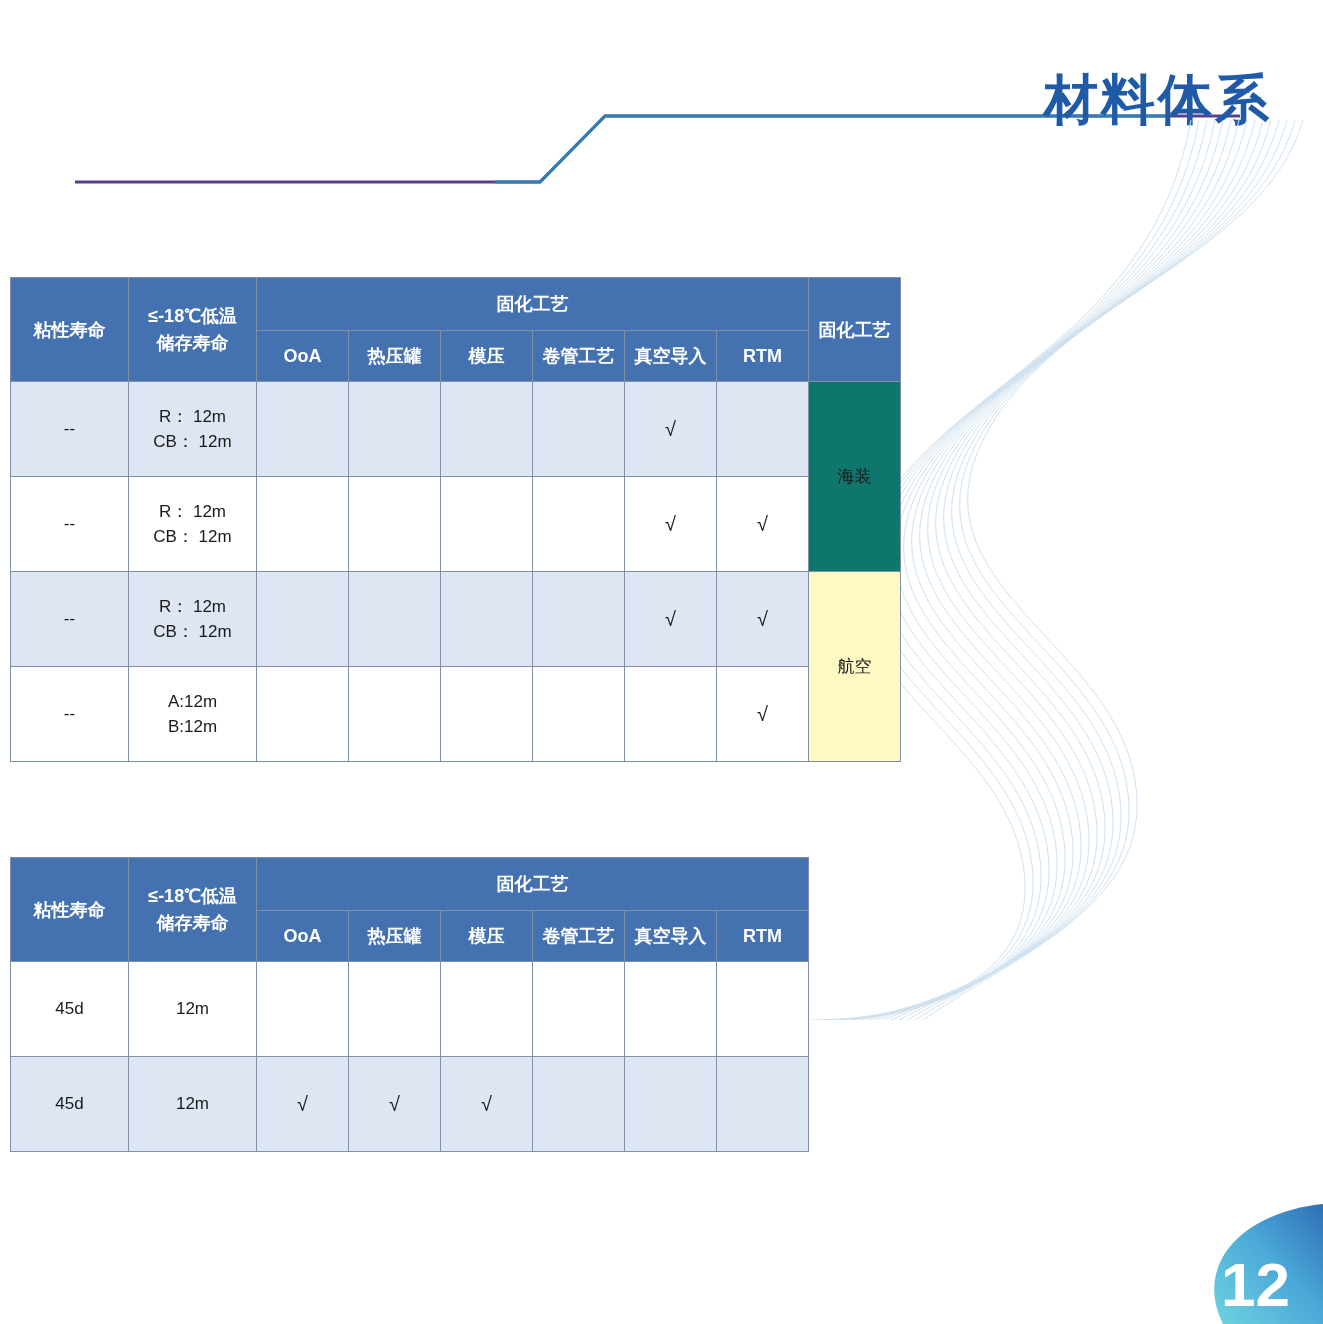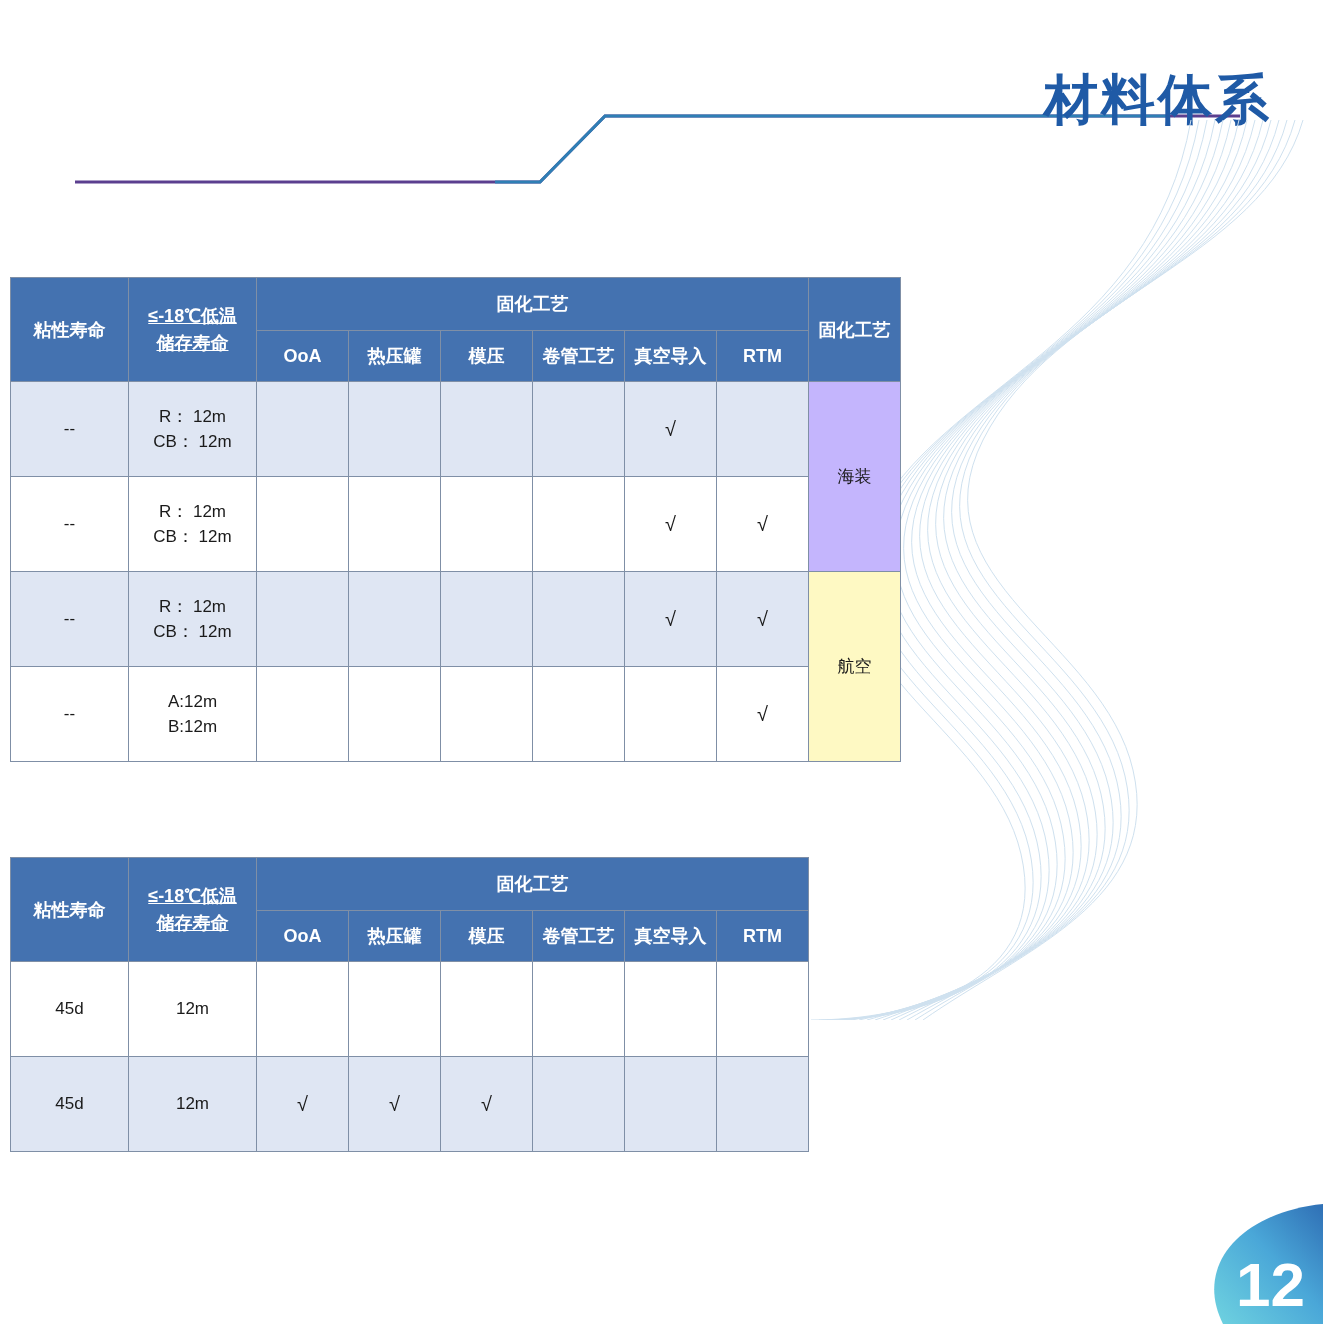--- a/index.html
+++ b/index.html
@@ -57,21 +57,21 @@
   }
   .page-badge .shape {
     position: absolute;
     left: 0;
     top: 0;
     width: 160px;
     height: 120px;
   }
   .page-badge .num {
     position: absolute;
-    right: 18px;
+    right: 33px;
     bottom: 8px;
     font-size: 62px;
     font-weight: bold;
     color: #ffffff;
     line-height: 1;
   }
 
   
   .tbl {
     position: absolute;
@@ -113,21 +113,21 @@
   .th-group {
     height: 52px;
   }
   .th-sub {
     height: 50px;
     margin-left: 48px;
   }
   .th-tall {
     height: 102px;
   }
-  .nowrap { white-space: pre-line; line-height: 1.45; text-decoration: underline; }
+  .nowrap { white-space: pre-line; line-height: 1.45; }
 
   #table1 { left: 10px; top: 277px; }
   #table2 { left: 10px; top: 857px; }
 </style>
 </head>
 <body>
 
 <svg class="header-rule" viewBox="0 0 1323 100">
   <polyline points="75,82 540,82 605,16 1240,16" fill="none" stroke="#5b3f8f" stroke-width="3"></polyline>
   <polyline points="75,82 540,82 605,16 1240,16" fill="none" stroke="#2f7fb5" stroke-width="3" stroke-dasharray="700 700" stroke-dashoffset="-420"></polyline>
@@ -188,21 +188,21 @@
     <tr class="alt">
       <td>--</td>
       <td class="two-line">R： 12m
 CB： 12m</td>
       <td class="tick"></td>
       <td class="tick"></td>
       <td class="tick"></td>
       <td class="tick"></td>
       <td class="tick">√</td>
       <td class="tick"></td>
-      <td rowspan="2" style="background:#c4b5fd">海装</td>
+      <td rowspan="2" style="background:#0f766e">海装</td>
     </tr>
     <tr>
       <td>--</td>
       <td class="two-line">R： 12m
 CB： 12m</td>
       <td class="tick"></td>
       <td class="tick"></td>
       <td class="tick"></td>
       <td class="tick"></td>
       <td class="tick">√</td>

